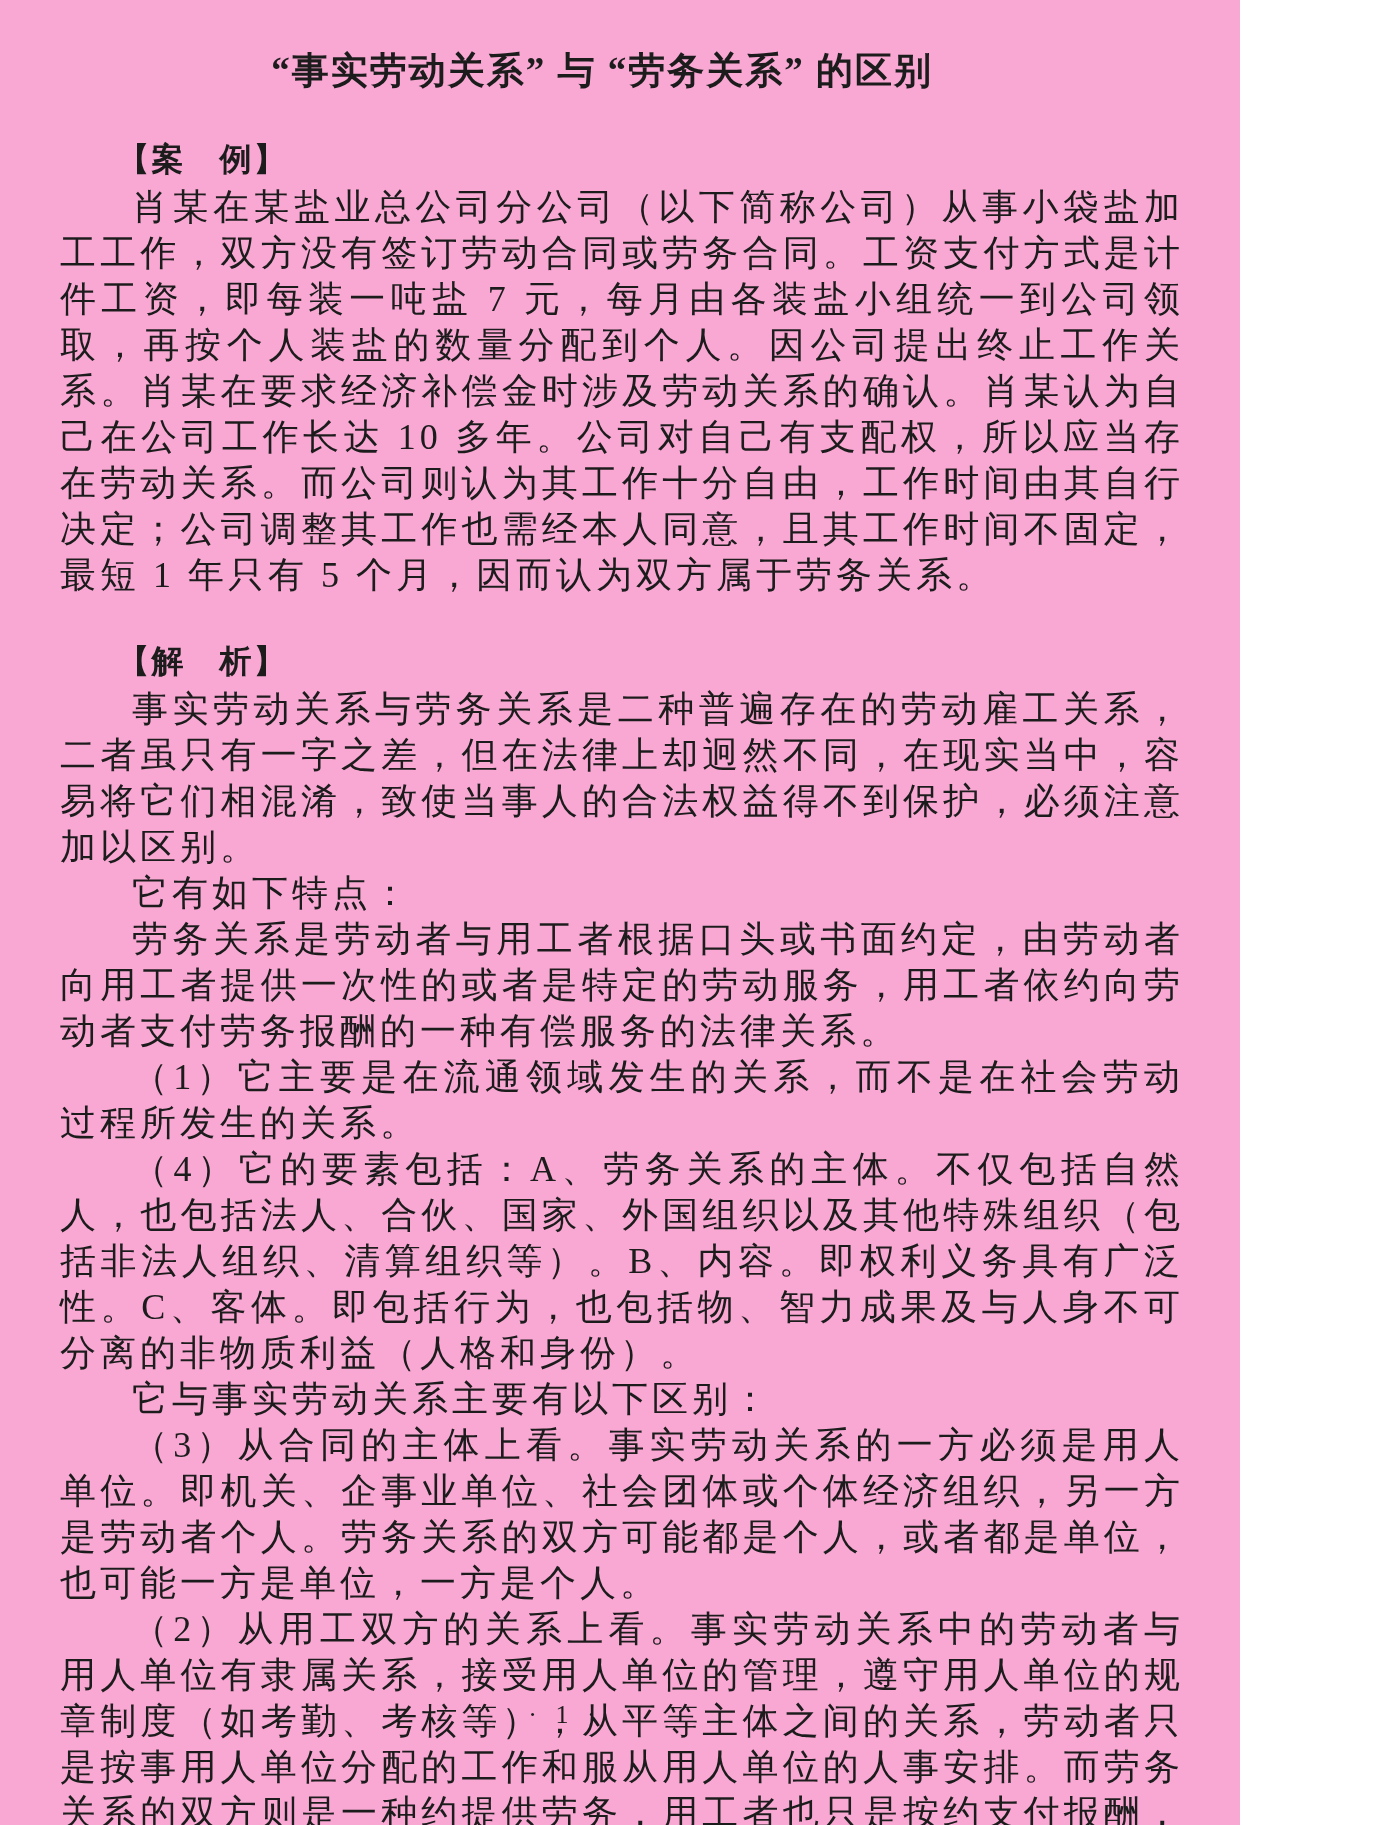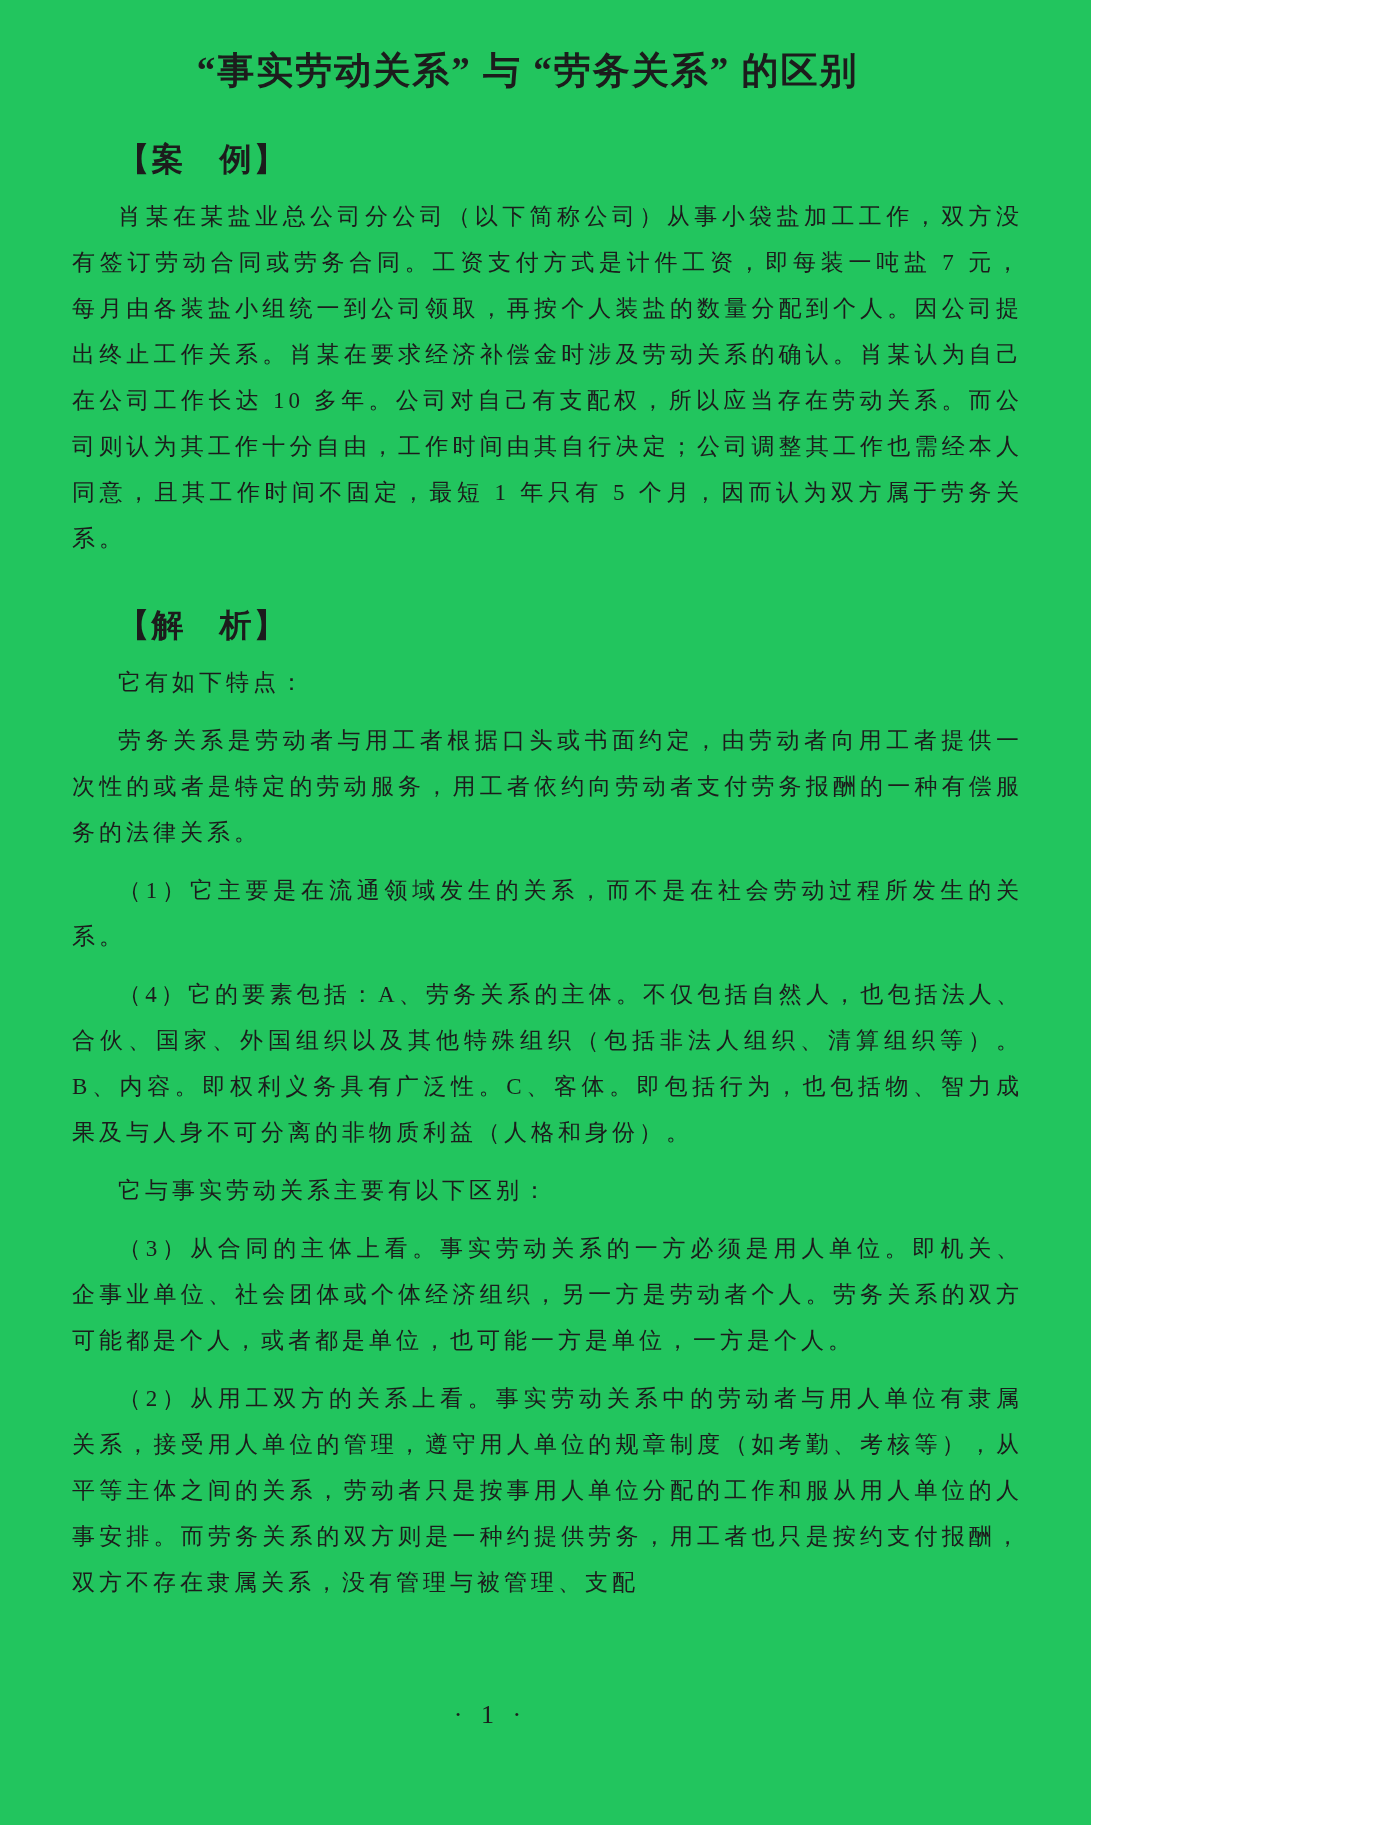--- a/index.html
+++ b/index.html
@@ -2,23 +2,23 @@
 <html><head>
 <meta charset="utf-8">
 <style>
   html, body {
     margin: 0;
     padding: 0;
     background: #ffffff;
   }
   .page {
     position: relative;
-    width: 1091px;
+    width: 1240px;
     height: 1825px;
-    background: #22c55e;
+    background: #f9a8d4;
     color: #1c1c1c;
     font-family: "Liberation Serif", "DejaVu Serif", serif;
     overflow: hidden;
   }
   .doc {
     position: absolute;
     left: 60px;
     right: 56px;
     top: 46px;
   }
@@ -35,22 +35,22 @@
     margin: 40px 0 2px 0;
     font-size: 32px;
     font-weight: bold;
     letter-spacing: 2px;
     text-indent: 1.8em;
     line-height: 46px;
   }
   .hdr.hdr-gap {
   }
   .doc p {
-    margin: 12px;
-    font-size: 23px;
+    margin: 0;
+    font-size: 36px;
     line-height: 46px;
     letter-spacing: 4px;
     text-align: justify;
     text-indent: 2em;
   }
   .page-number {
     position: absolute;
     left: 0;
     right: 110px;
     top: 1700px;
@@ -68,20 +68,21 @@
 
     <h1 class="title">“事实劳动关系” 与 “劳务关系” 的区别</h1>
 
     <section>
       <h2 class="hdr">【案　例】</h2>
       <p>肖某在某盐业总公司分公司（以下简称公司）从事小袋盐加工工作，双方没有签订劳动合同或劳务合同。工资支付方式是计件工资，即每装一吨盐 7 元，每月由各装盐小组统一到公司领取，再按个人装盐的数量分配到个人。因公司提出终止工作关系。肖某在要求经济补偿金时涉及劳动关系的确认。肖某认为自己在公司工作长达 10 多年。公司对自己有支配权，所以应当存在劳动关系。而公司则认为其工作十分自由，工作时间由其自行决定；公司调整其工作也需经本人同意，且其工作时间不固定，最短 1 年只有 5 个月，因而认为双方属于劳务关系。</p>
     </section>
 
     <section>
       <h2 class="hdr hdr-gap">【解　析】</h2>
+      <p>事实劳动关系与劳务关系是二种普遍存在的劳动雇工关系，二者虽只有一字之差，但在法律上却迥然不同，在现实当中，容易将它们相混淆，致使当事人的合法权益得不到保护，必须注意加以区别。</p>
       <p>它有如下特点：</p>
       <p>劳务关系是劳动者与用工者根据口头或书面约定，由劳动者向用工者提供一次性的或者是特定的劳动服务，用工者依约向劳动者支付劳务报酬的一种有偿服务的法律关系。</p>
       <p>（1）它主要是在流通领域发生的关系，而不是在社会劳动过程所发生的关系。</p>
       <p>（4）它的要素包括：A、劳务关系的主体。不仅包括自然人，也包括法人、合伙、国家、外国组织以及其他特殊组织（包括非法人组织、清算组织等）。B、内容。即权利义务具有广泛性。C、客体。即包括行为，也包括物、智力成果及与人身不可分离的非物质利益（人格和身份）。</p>
       <p>它与事实劳动关系主要有以下区别：</p>
       <p>（3）从合同的主体上看。事实劳动关系的一方必须是用人单位。即机关、企事业单位、社会团体或个体经济组织，另一方是劳动者个人。劳务关系的双方可能都是个人，或者都是单位，也可能一方是单位，一方是个人。</p>
       <p>（2）从用工双方的关系上看。事实劳动关系中的劳动者与用人单位有隶属关系，接受用人单位的管理，遵守用人单位的规章制度（如考勤、考核等），从平等主体之间的关系，劳动者只是按事用人单位分配的工作和服从用人单位的人事安排。而劳务关系的双方则是一种约提供劳务，用工者也只是按约支付报酬，双方不存在隶属关系，没有管理与被管理、支配</p>
     </section>
   </div>
 

